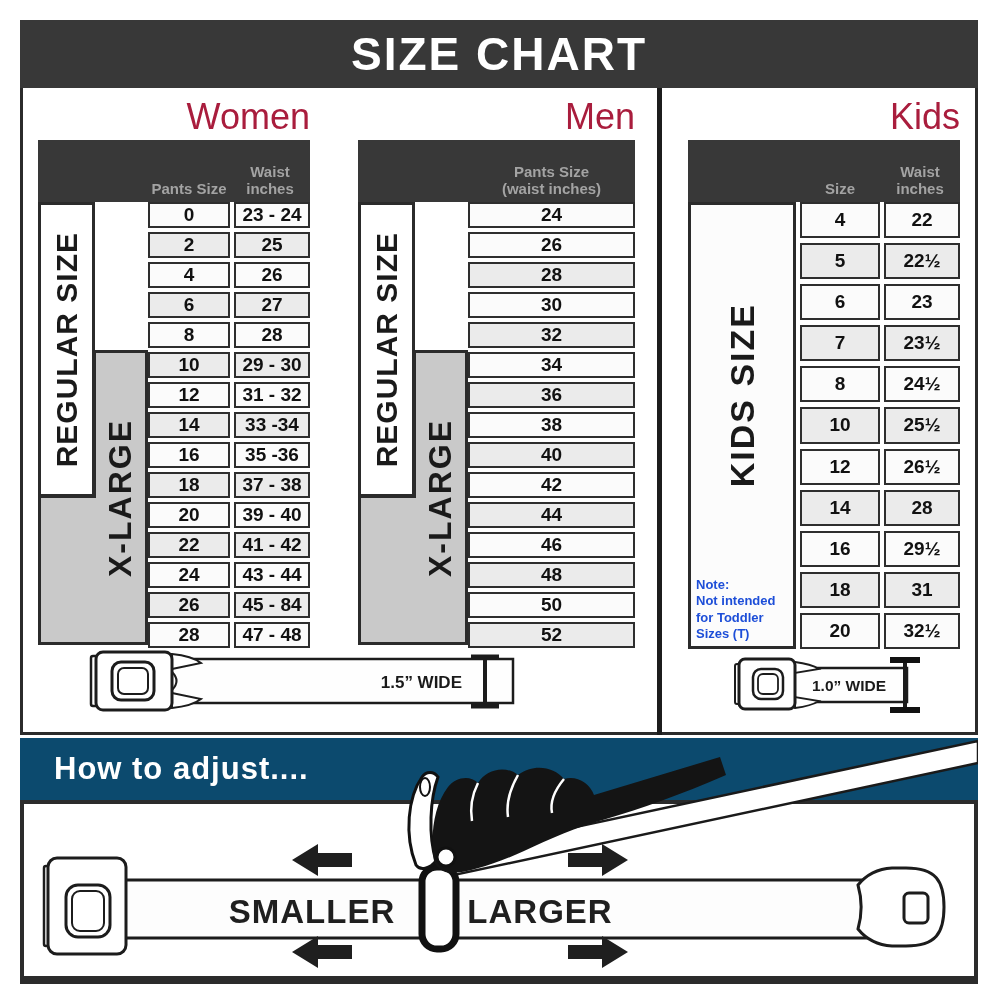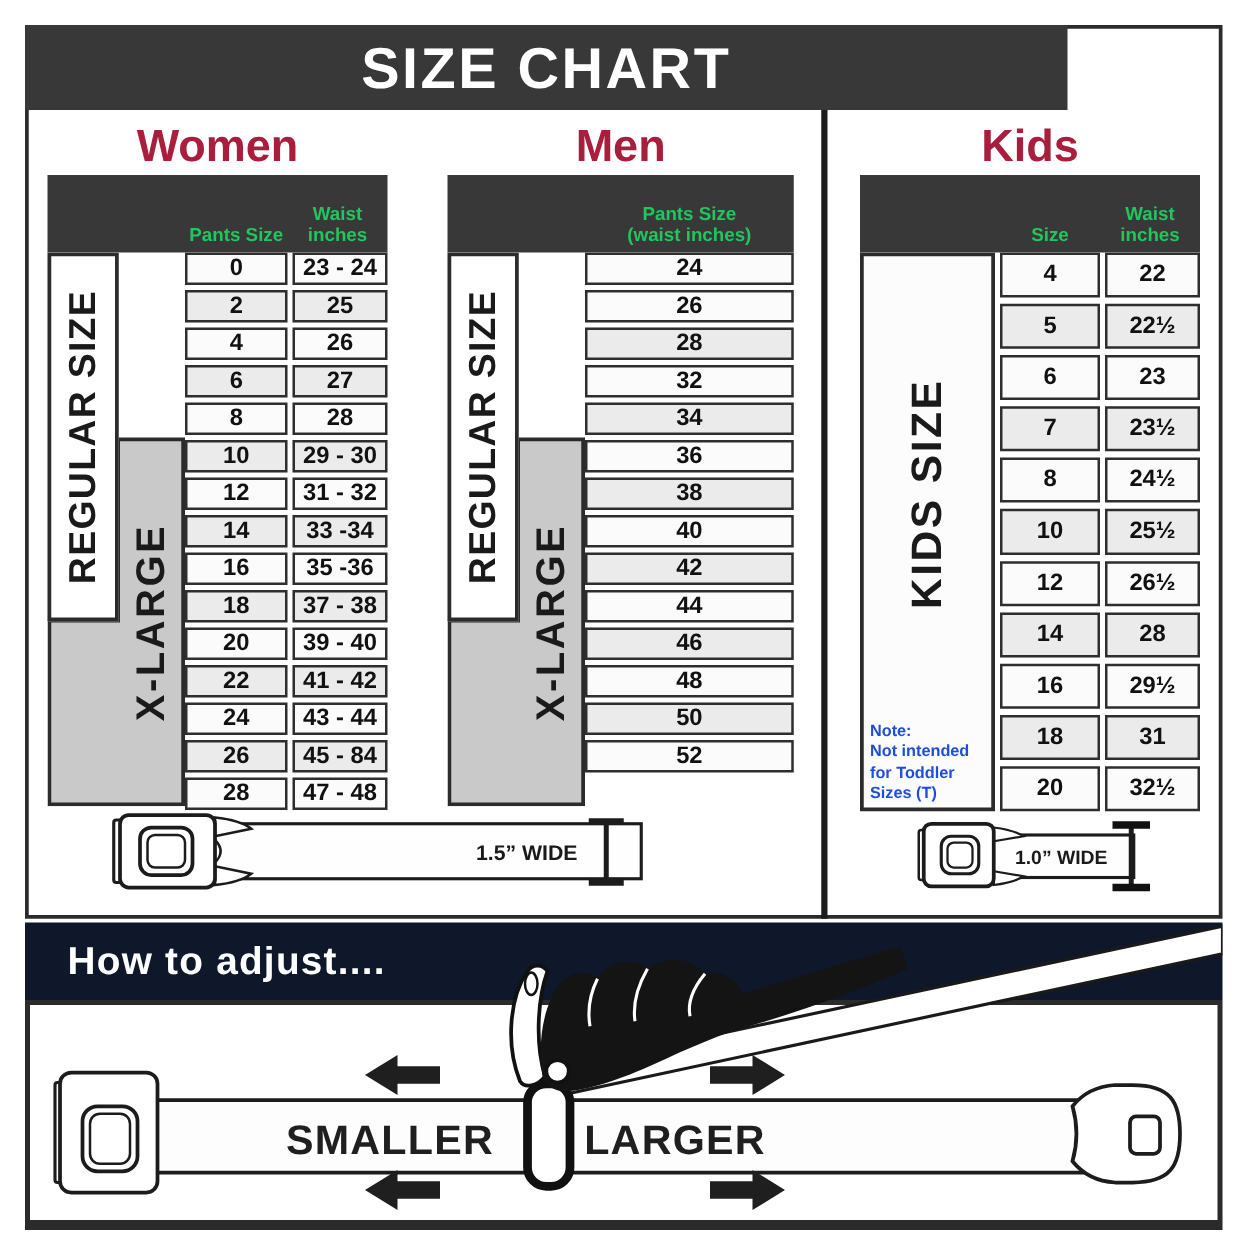--- a/index.html
+++ b/index.html
@@ -1,33 +1,33 @@
 <!DOCTYPE html>
 <html><head>
 <meta charset="utf-8">
 <style>
   html,body{margin:0;padding:0;background:#fff;}
   .canvas{position:relative;width:1000px;height:1000px;background:#fff;overflow:hidden;
           font-family:"Liberation Sans",sans-serif;color:#111;}
   
   .frame{position:absolute;left:20px;top:20px;width:952px;height:709px;border:3px solid #2b2b2b;}
-  .top-bar{position:absolute;left:20px;top:20px;width:834px;height:68px;background:#383838;
+  .top-bar{position:absolute;left:20px;top:20px;width:958px;height:68px;background:#383838;
            display:flex;align-items:center;justify-content:center;z-index:2;}
   .top-bar span{color:#fff;font-weight:bold;font-size:46px;letter-spacing:2px;}
   .divider{position:absolute;left:657px;top:88px;width:5px;height:647px;background:#1c1c1c;z-index:2;}
-  .bottom-bar{position:absolute;left:20px;top:738px;width:958px;height:62px;background:#0f172a;
+  .bottom-bar{position:absolute;left:20px;top:738px;width:958px;height:62px;background:#0c4a6e;
               display:flex;align-items:center;z-index:1;}
   .bottom-bar span{color:#fff;font-weight:bold;font-size:31px;padding-left:34px;letter-spacing:1px;}
   .bottom-panel{position:absolute;left:20px;top:800px;width:950px;height:172px;background:#fff;
                 border:4px solid #2b2b2b;border-bottom-width:8px;z-index:0;}
   
-  .heading{position:absolute;top:96px;text-align:center;font-weight:bold;font-size:36px;color:#A91D3D;z-index:3;}
+  .heading{position:absolute;top:96px;text-align:right;font-weight:normal;font-size:36px;color:#A91D3D;z-index:3;}
   
   .thead{position:absolute;top:140px;height:62px;background:#383838;z-index:3;}
-  .th{position:absolute;bottom:5px;color:#22c55e;font-weight:bold;font-size:15px;line-height:1.15;text-align:center;}
+  .th{position:absolute;bottom:5px;color:#a3a3a3;font-weight:bold;font-size:15px;line-height:1.15;text-align:center;}
   
   .tbody{position:absolute;display:grid;z-index:3;}
   .w-body{left:148px;top:202px;width:162px;height:443px;grid-template-rows:repeat(15,1fr);row-gap:4px;}
   .m-body{left:468px;top:202px;width:167px;height:443px;grid-template-rows:repeat(15,1fr);row-gap:4px;}
   .k-body{left:800px;top:202px;width:160px;height:447px;grid-template-rows:repeat(11,1fr);row-gap:5px;}
   .srow{display:grid;column-gap:4px;}
   .w-body .srow{grid-template-columns:82px 76px;}
   .m-body .srow{grid-template-columns:1fr;}
   .k-body .srow{grid-template-columns:80px 76px;}
   .cell{border:2.5px solid #2e2e2e;background:#fbfbfb;display:flex;align-items:center;justify-content:center;
@@ -184,20 +184,23 @@
       </div>
 
       <div class="srow">
         <div class="cell">26</div>
       </div>
 
       <div class="srow">
         <div class="cell">28</div>
       </div>
 
+      <div class="srow">
+        <div class="cell">30</div>
+      </div>
 
       <div class="srow">
         <div class="cell">32</div>
       </div>
 
       <div class="srow">
         <div class="cell">34</div>
       </div>
 
       <div class="srow">

